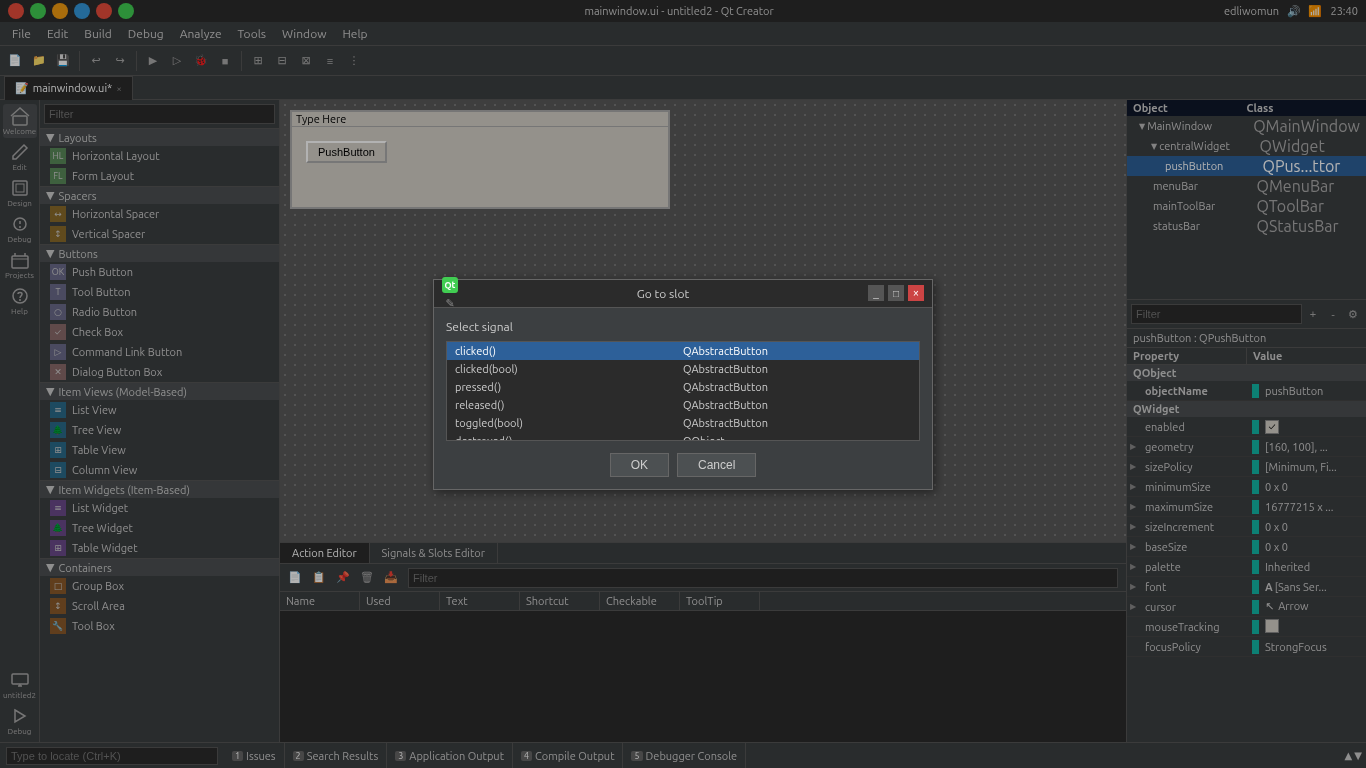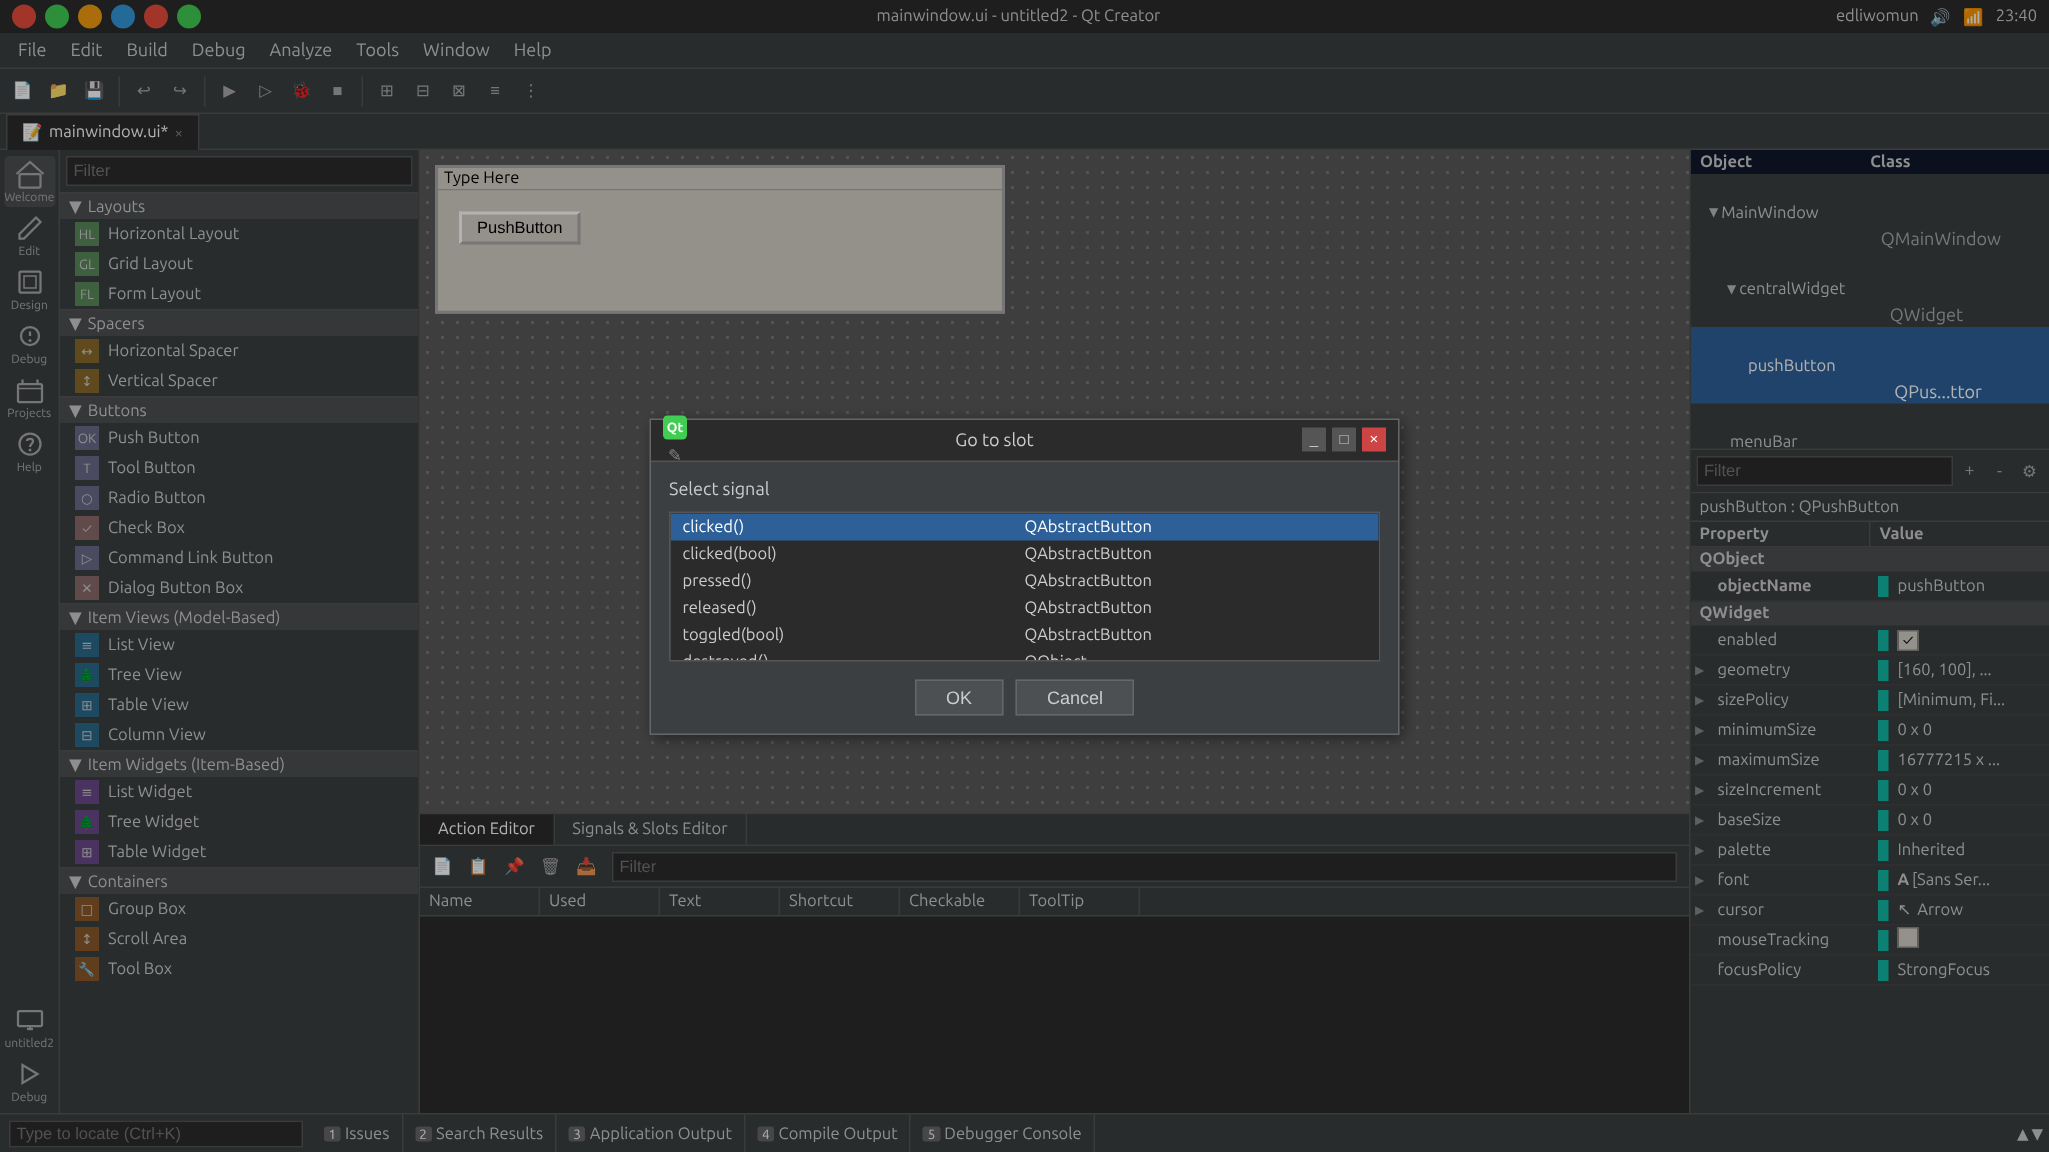--- a/index.html
+++ b/index.html
@@ -69,42 +69,42 @@
     #right-panel { width: 240px; background: #3c3f41; border-left: 1px solid #555; display: flex; flex-direction: column; overflow: hidden; }
     #object-tree { height: 200px; overflow-y: auto; border-bottom: 1px solid #555; }
     .obj-header { display: flex; padding: 2px 6px; background: #0f172a; font-size: 11px; }
     .obj-col { flex: 1; color: #ccc; font-weight: bold; font-size: 11px; }
     .obj-row { display: flex; align-items: center; padding: 1px 6px; font-size: 11px; cursor: pointer; }
     .obj-row.selected { background: #2d6099; color: #fff; }
     .obj-indent { padding-left: 12px; }
     .obj-indent2 { padding-left: 24px; }
     .obj-indent3 { padding-left: 36px; }
     .obj-name { flex: 1; color: #ccc; }
-    .obj-class { flex: 1; color: #aaa; font-size: 12px; margin-top: 36px; }
+    .obj-class { flex: 1; color: #aaa; font-size: 16px; }
     .obj-row.selected .obj-name, .obj-row.selected .obj-class { color: #fff; }
     .tri { font-size: 8px; margin-right: 2px; }
     
     #filter-row { display: flex; align-items: center; padding: 4px; gap: 2px; border-bottom: 1px solid #555; }
     #filter-row input { flex: 1; height: 20px; background: #2b2b2b; border: 1px solid #555; color: #ccc; padding: 0 4px; font-size: 11px; }
     #prop-label { padding: 3px 6px; font-size: 11px; color: #ccc; background: #3c3f41; border-bottom: 1px solid #555; }
     #prop-table { flex: 1; overflow-y: auto; }
     .prop-section { padding: 2px 6px; background: #4c5052; font-size: 11px; color: #ccc; font-weight: bold; cursor: pointer; }
     .prop-row { display: flex; align-items: center; min-height: 20px; border-bottom: 1px solid #444; cursor: pointer; }
     .prop-name { width: 120px; padding: 1px 6px; font-size: 11px; color: #ccc; border-right: 7px solid #14b8a6; flex-shrink: 0; }
     .prop-name.bold { font-weight: bold; }
     .prop-value { flex: 1; padding: 1px 6px; font-size: 11px; color: #ccc; }
     .prop-expand { width: 12px; flex-shrink: 0; text-align: center; font-size: 8px; color: #888; }
     
     
     #statusbar { height: 26px; background: #3c3f41; border-top: 1px solid #555; display: flex; align-items: center; }
     #bottom-tabs { display: flex; flex: 1; height: 26px; }
     .bottom-tab { display: flex; align-items: center; padding: 0 8px; font-size: 11px; color: #ccc; border-right: 1px solid #555; cursor: pointer; height: 26px; gap: 3px; }
     .bottom-tab .tab-num { background: #666; color: #fff; font-size: 9px; padding: 0 3px; border-radius: 2px; }
     #type-to-locate { display: flex; align-items: center; padding: 0 6px; gap: 4px; }
-    #type-to-locate input { width: 196px; height: 18px; background: #2b2b2b; border: 1px solid #555; color: #ccc; padding: 0 4px; font-size: 11px; }
+    #type-to-locate input { width: 212px; height: 18px; background: #2b2b2b; border: 1px solid #555; color: #ccc; padding: 0 4px; font-size: 11px; }
     
     
     #dialog-overlay { position: fixed; top: 0; left: 0; width: 1366px; height: 768px; background: rgba(0,0,0,0.3); z-index: 100; display: flex; align-items: center; justify-content: center; }
     #dialog { background: #3c3f41; border: 1px solid #666; width: 500px; box-shadow: 2px 2px 10px rgba(0,0,0,0.5); }
     #dialog-title { background: #2b2b2b; height: 28px; display: flex; align-items: center; justify-content: space-between; padding: 0 8px; border-bottom: 1px solid #555; }
     #dialog-title-text { color: #ccc; font-size: 12px; flex: 1; text-align: center; }
     #dialog-title-icons { display: flex; gap: 4px; }
     .dialog-icon-btn { width: 16px; height: 16px; background: #555; border: none; color: #ccc; font-size: 10px; cursor: pointer; display: flex; align-items: center; justify-content: center; }
     .dialog-close { background: #cc4444; color: white; }
     #dialog-body { padding: 12px; }
@@ -260,24 +260,20 @@
 
       <div class="widget-section">
         <span>▼</span>
         <span>Layouts</span>
       </div>
       <div class="widget-item">
         <div class="widget-icon" style="background:#5a8a5a;">HL</div>
         <span>Horizontal Layout</span>
       </div>
       <div class="widget-item">
-        <div class="widget-icon" style="background:#5a8a5a;">GL</div>
-        <span>Grid Layout</span>
-      </div>
-      <div class="widget-item">
         <div class="widget-icon" style="background:#5a8a5a;">FL</div>
         <span>Form Layout</span>
       </div>
 
       <div class="widget-section">
         <span>▼</span>
         <span>Spacers</span>
       </div>
       <div class="widget-item">
         <div class="widget-icon" style="background:#8a6a2a;">↔</div>

